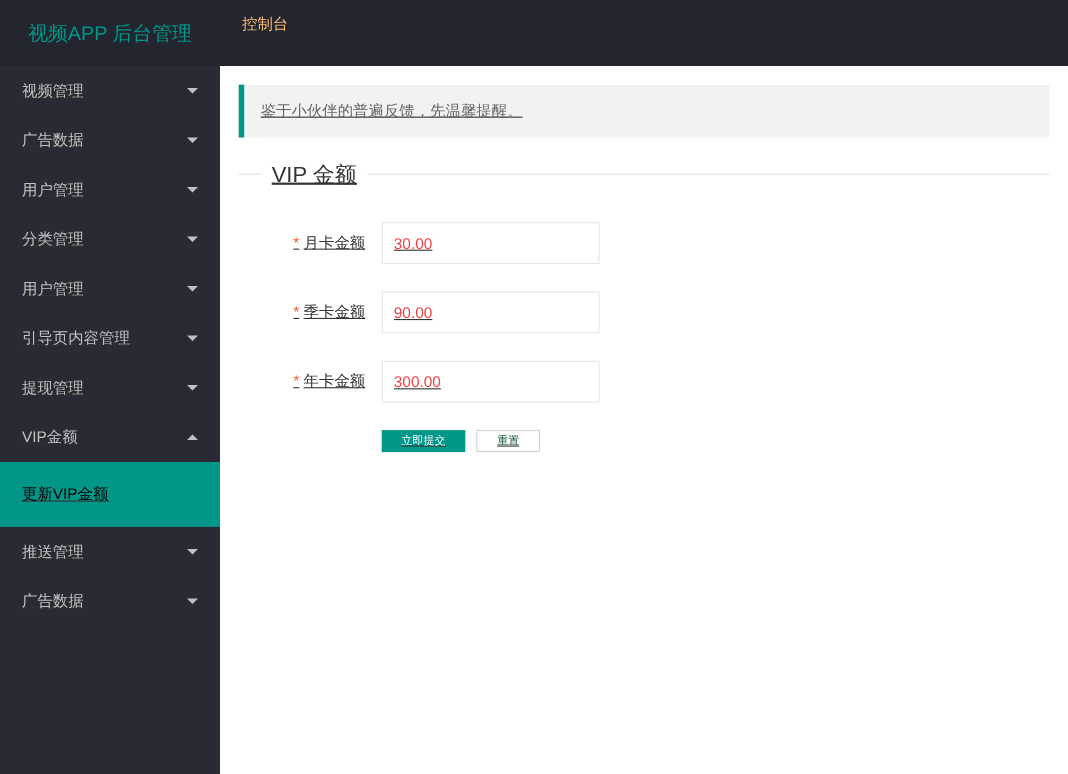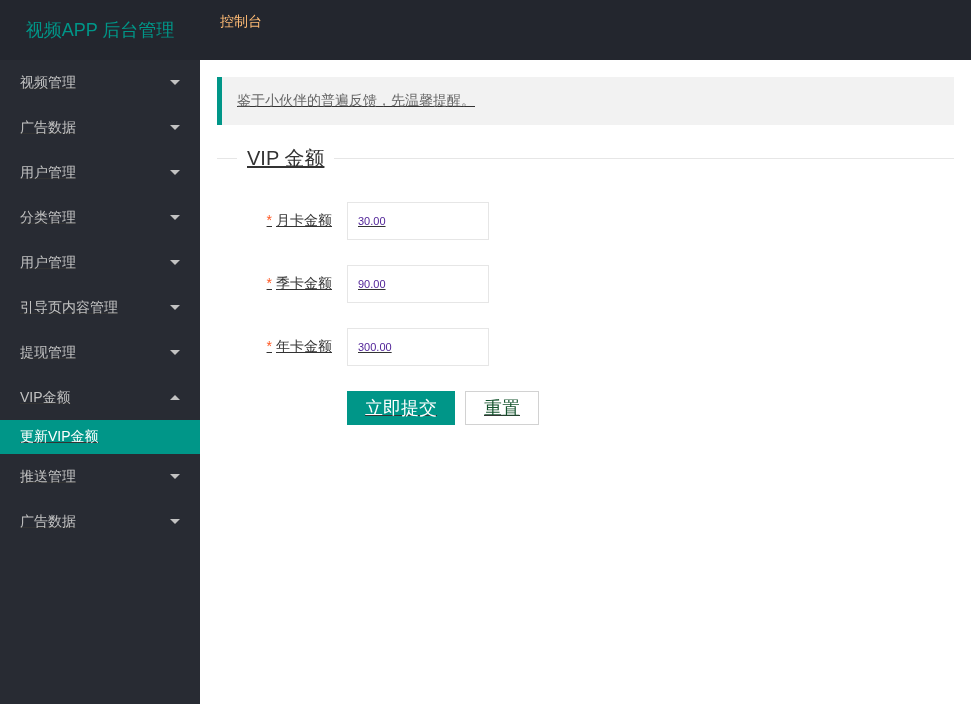--- a/index.html
+++ b/index.html
@@ -5,38 +5,38 @@
 * { margin: 0; padding: 0; box-sizing: border-box; }
 body { font-family: "Microsoft YaHei", "Helvetica Neue", Helvetica, Arial, sans-serif; font-size: 14px; color: #333; background: #fff; }
 
 .header { height: 60px; background: #23262e; display: flex; align-items: flex-end; }
 .logo { width: 200px; height: 60px; display: flex; align-items: center; justify-content: center; color: #009688; font-size: 18px; }
 .nav-item { padding: 0 20px; height: 76px; display: flex; align-items: center; color: #fdba74; cursor: pointer; }
 
 .container { display: flex; height: calc(100vh - 60px); min-height: 644px; text-decoration: underline; }
 .sidebar { width: 200px; background: #282b33; overflow-y: auto; }
 .side-item { height: 45px; display: flex; align-items: center; justify-content: space-between; padding: 0 20px; color: #c2c2c2; cursor: pointer; font-size: 14px; }
-.side-sub { height: 34px; display: flex; align-items: center; padding: 0 20px; color: #ffffff; background: #009688; cursor: pointer; font-size: 14px; }
+.side-sub { height: 59px; display: flex; align-items: center; padding: 0 20px; color: #000000; background: #009688; cursor: pointer; font-size: 14px; }
 .arrow { width: 0; height: 0; border-left: 5px solid transparent; border-right: 5px solid transparent; }
 .arrow-down { border-top: 5px solid #c2c2c2; }
 .arrow-up { border-bottom: 5px solid #c2c2c2; }
 
 .main { flex: 1; padding: 17px; background: #fff; overflow-y: auto; }
 .alert { background: #f2f2f2; border-left: 5px solid #009688; padding: 15px; color: #666; margin-bottom: 20px; }
 
 .fieldset { border: 1px solid #e6e6e6; padding: 20px 20px 5px 20px; margin-bottom: 20px; }
 .legend { padding: 0 10px; font-size: 20px; color: #333; }
 
 .form-item { display: flex; align-items: center; margin-bottom: 25px; }
 .form-label { width: 110px; text-align: right; padding-right: 15px; color: #333; font-size: 14px; }
 .required { color: #ff5722; margin-right: 4px; }
-.form-input { width: 142px; height: 38px; border: 1px solid #e6e6e6; padding: 0 10px; font-size: 11px; color: #4c1d95; outline: none; }
+.form-input { width: 198px; height: 38px; border: 1px solid #e6e6e6; padding: 0 10px; font-size: 14px; color: #ef4444; outline: none; }
 
 .btn-row { display: flex; margin-left: 110px; gap: 10px; }
-.btn { height: 34px; padding: 0 18px; border: none; cursor: pointer; font-size: 18px; display: inline-flex; align-items: center; justify-content: center; }
+.btn { height: 20px; padding: 0 18px; border: none; cursor: pointer; font-size: 10px; display: inline-flex; align-items: center; justify-content: center; }
 .btn-primary { background: #009688; color: #fff; }
 .btn-default { background: #fff; color: #14532d; border: 1px solid #d2d2d2; }
 </style>
 </head>
 <body>
 
 <div class="header">
   <div class="logo">视频APP 后台管理</div>
   <div class="nav-item">控制台</div>
 </div>

